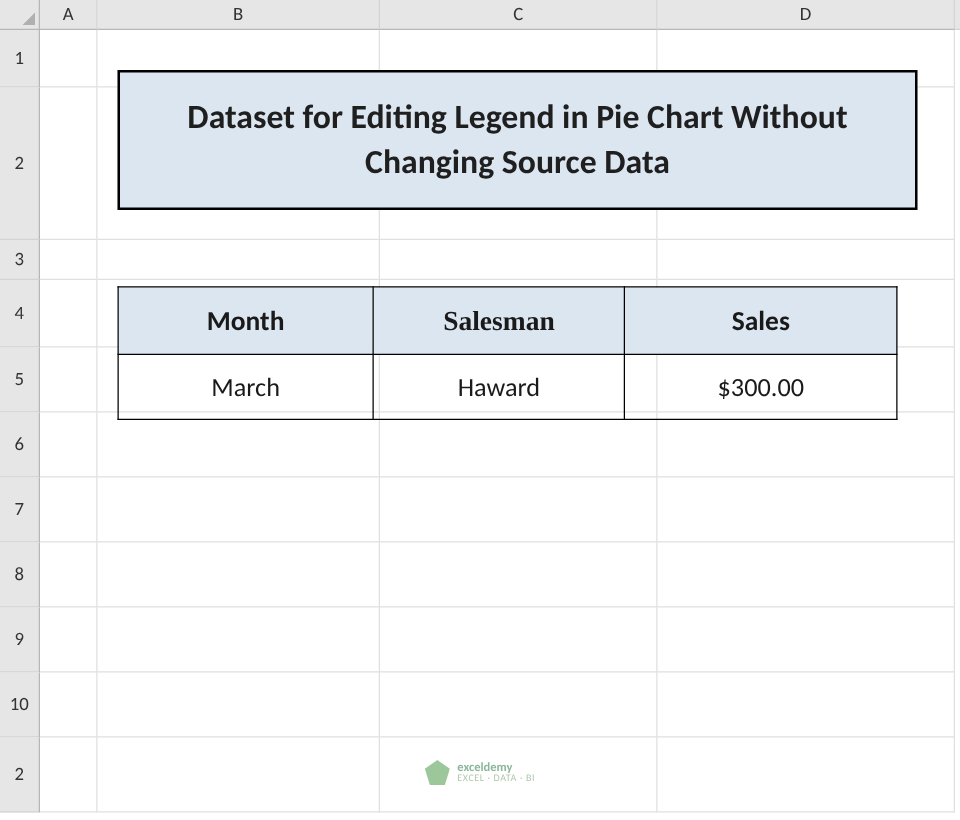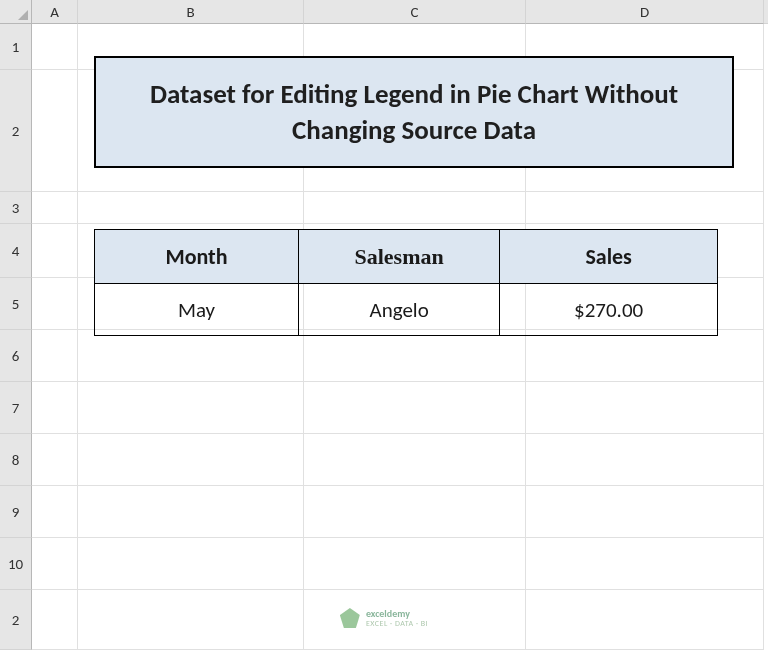--- a/index.html
+++ b/index.html
@@ -228,23 +228,23 @@
   <table class="data-table">
     <thead>
       <tr>
         <th class="col-month">Month</th>
         <th class="col-salesman">Salesman</th>
         <th class="col-sales">Sales</th>
       </tr>
     </thead>
     <tbody id="tbody">
         <tr>
-          <td>May</td>
-          <td>Angelo</td>
-          <td>$270.00</td>
+          <td>March</td>
+          <td>Haward</td>
+          <td>$300.00</td>
         </tr>
       </tbody>
   </table>
 
   <div class="watermark">
     <div class="logo"></div>
     <div class="wt">
       <div class="big">exceldemy</div>
       <div class="small">EXCEL · DATA · BI</div>
     </div>

